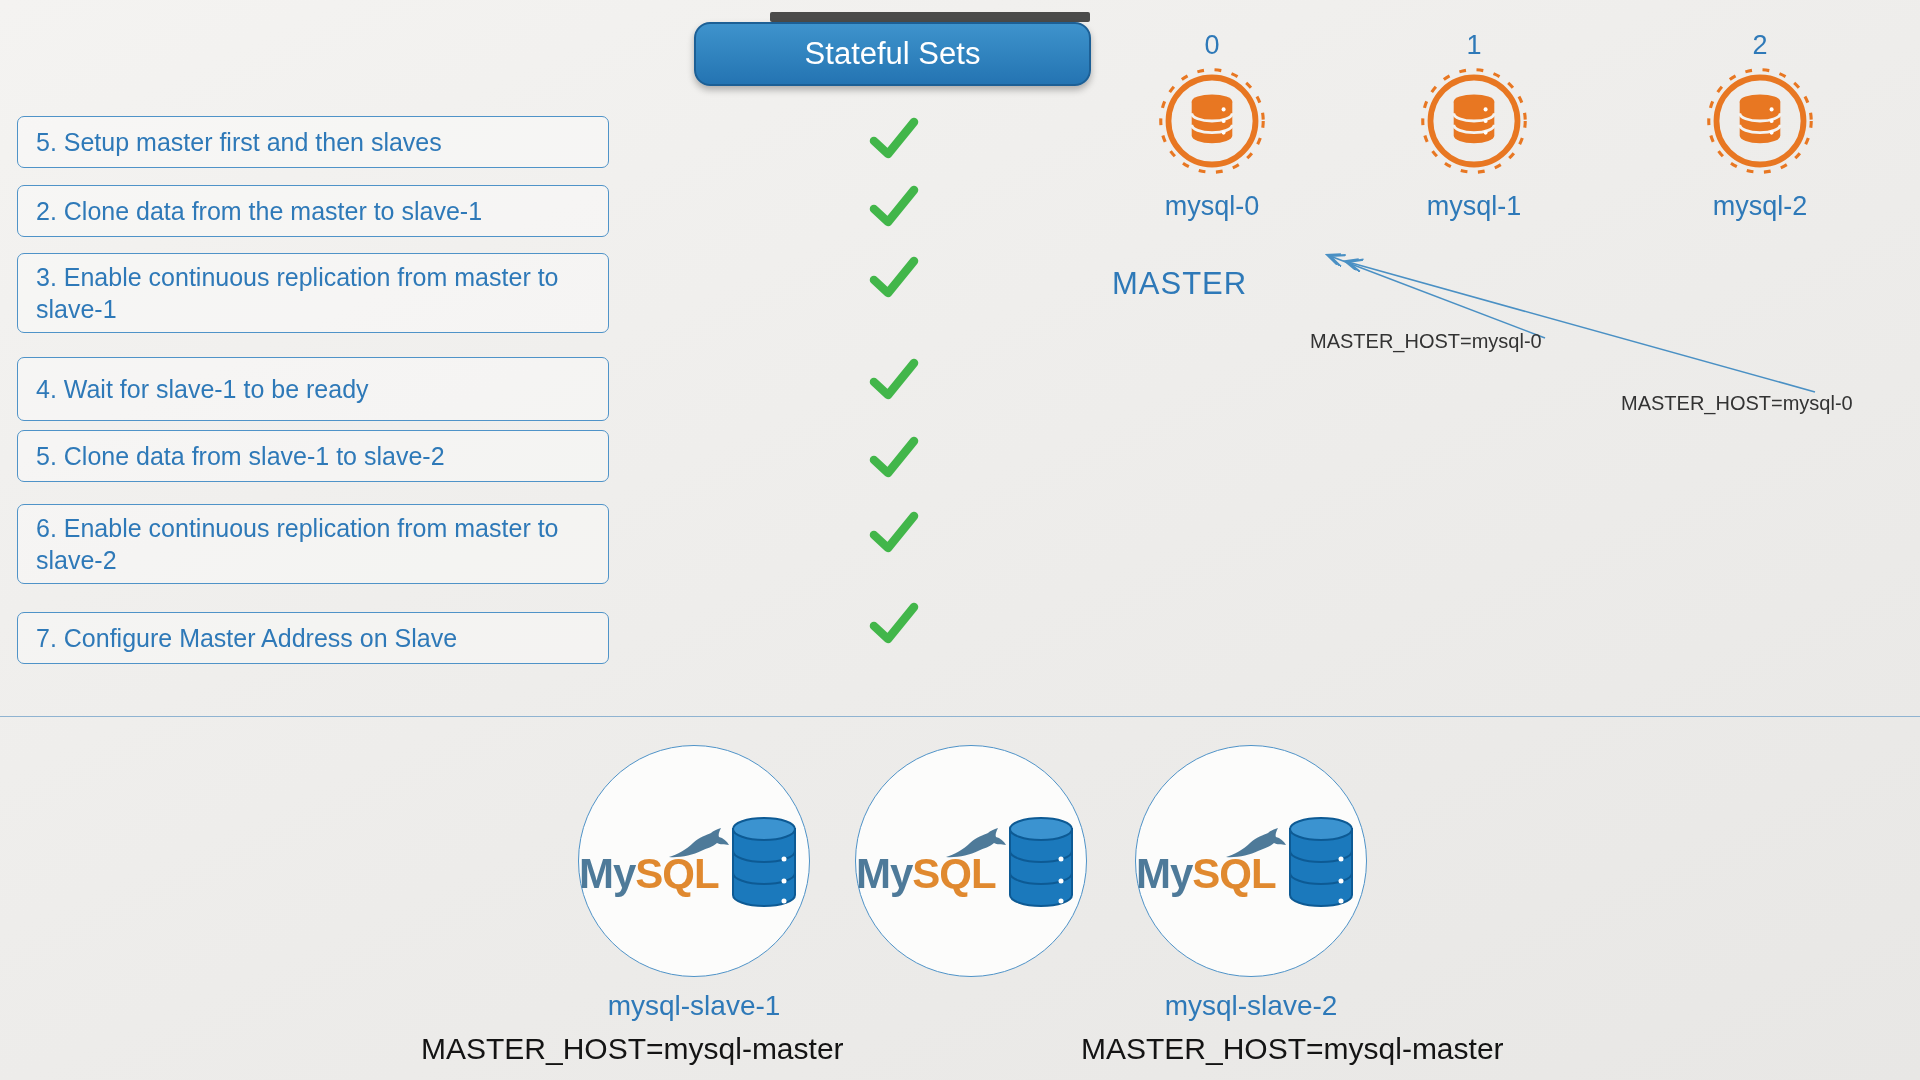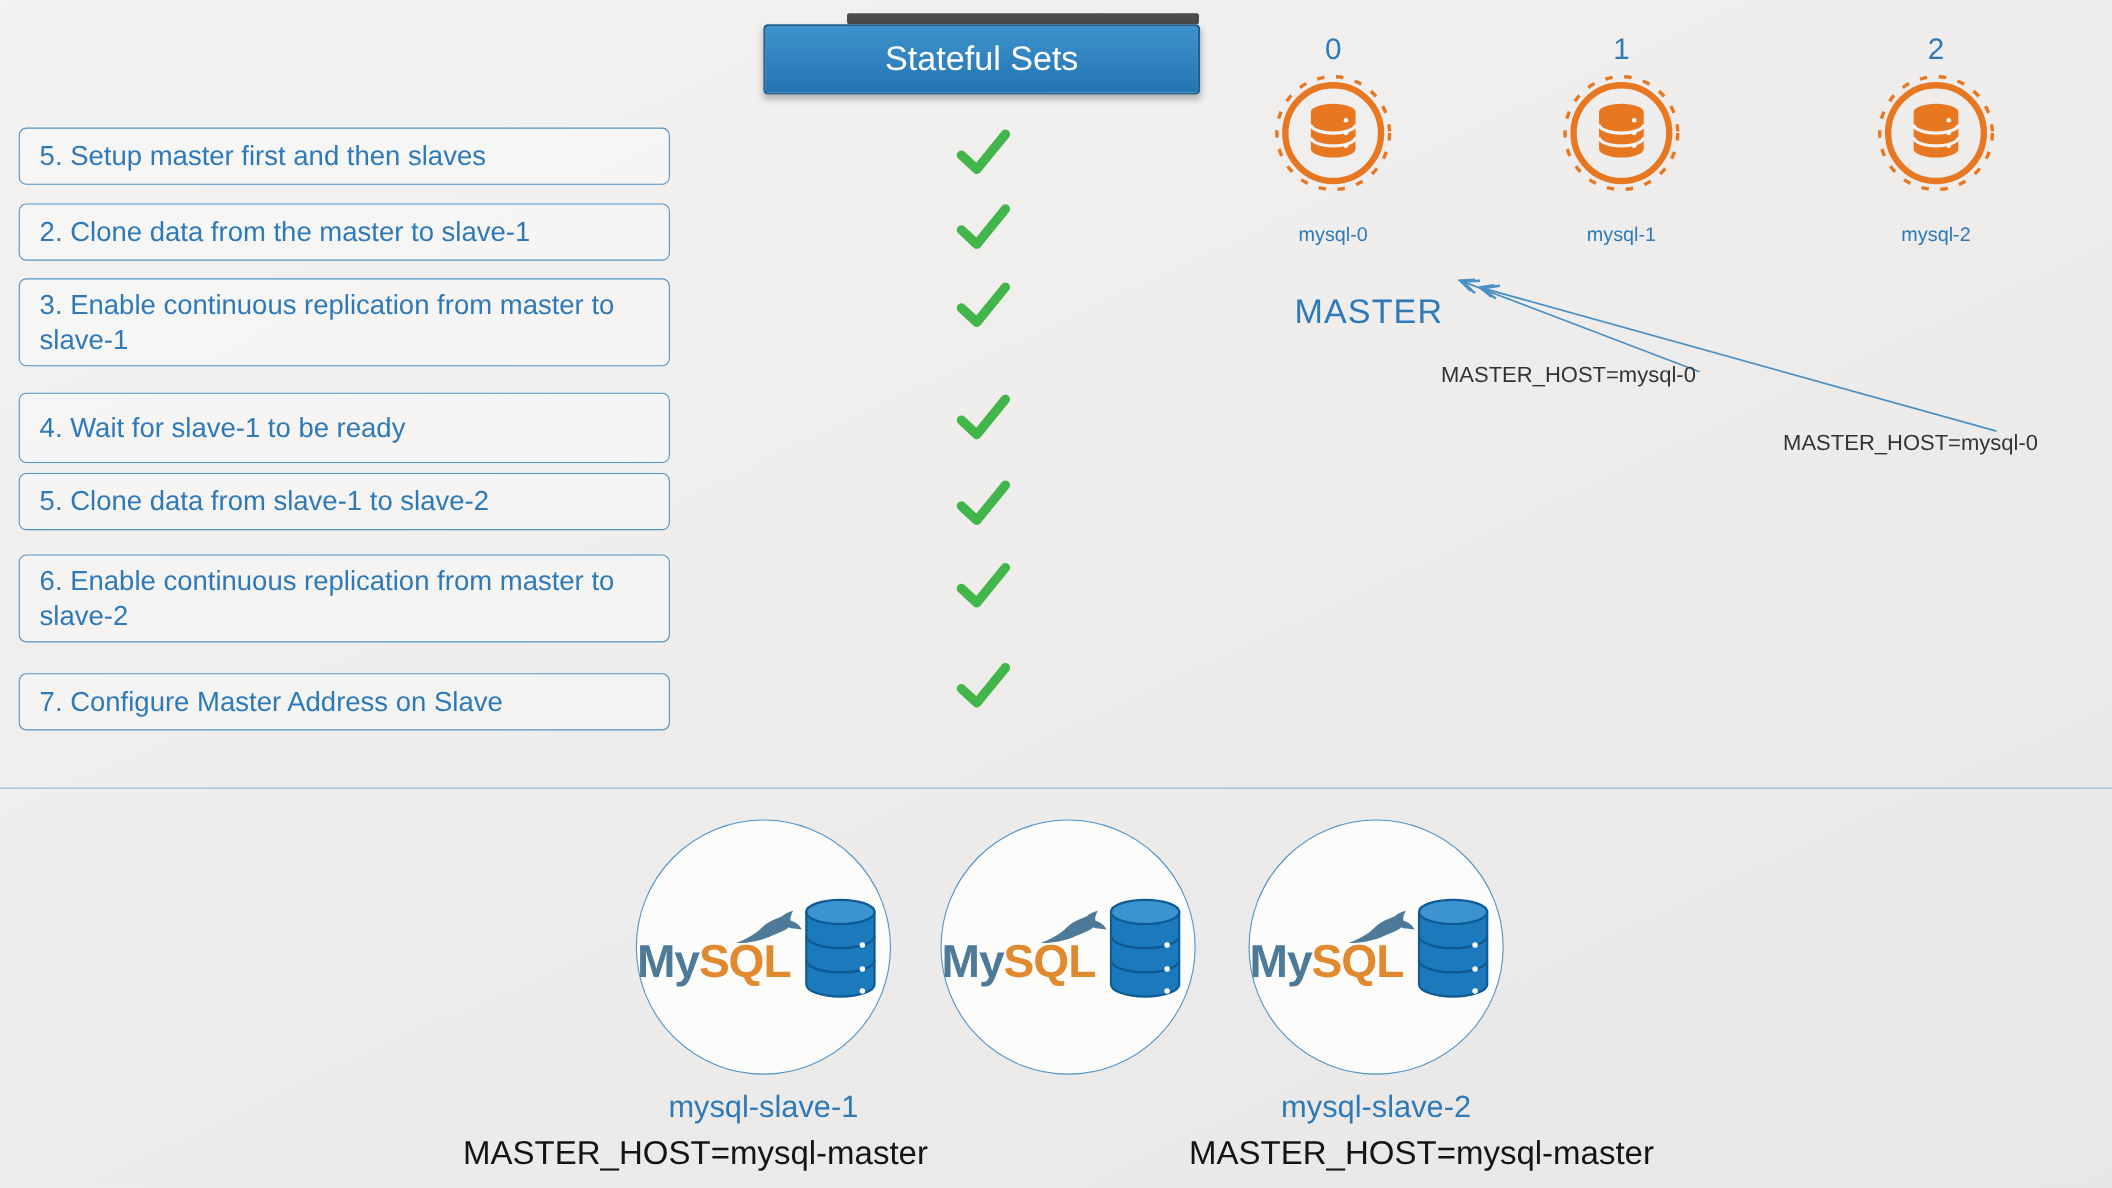--- a/index.html
+++ b/index.html
@@ -20,32 +20,32 @@
   .s4{top:357px;height:64px}.s5{top:430px;height:52px}.s6{top:504px;height:80px}
   .s7{top:612px;height:52px}
   
   .check { position:absolute; left:868px; width:52px; height:42px; }
   .c1{top:117px}.c2{top:185px}.c3{top:256px}.c4{top:358px}.c5{top:436px}.c6{top:511px}.c7{top:602px}
   
   .dark-strip{position:absolute;left:770px;top:12px;width:320px;height:10px;background:#4b4b4a;border-radius:2px;}
   .badge {
     position:absolute; left:694px; top:22px; width:397px; height:64px;
     background:linear-gradient(#3e93cc,#2474b2);
-    border:2px solid #1c5f95; border-radius:4px;
+    border:2px solid #1c5f95; border-radius:16px;
     color:#ffffff; font-size:31px;
     display:flex; align-items:center; justify-content:center;
     box-shadow:0 4px 7px rgba(0,0,0,0.28);
   }
   
   .pod { position:absolute; top:30px; width:200px; text-align:center; color:#2e79b8; }
   .p0{left:1112px}.p1{left:1374px}.p2{left:1660px}
   .pod-index{font-size:27px; height:33px;}
   .pod-icon{width:116px;height:116px;}
-  .pod-name{font-size:18px; margin-top:19px;}
-  .master-label{position:absolute; left:1112px; top:266px; width:200px; text-align:right;
+  .pod-name{font-size:27px; margin-top:8px;}
+  .master-label{position:absolute; left:1112px; top:266px; width:200px; text-align:left;
     font-size:31px; color:#2e79b8; letter-spacing:1px;}
   .arrows{position:absolute; left:0; top:0; pointer-events:none;}
   .arrow-label{position:absolute; font-size:20px; color:#333333; white-space:nowrap;}
   .al1{left:1310px; top:330px;}
   .al2{left:1621px; top:392px;}
   
   .divider{position:absolute; left:0; top:716px; width:1920px; border-top:1.5px solid #8fb3d1;}
   
   .node-circle{
     position:absolute; top:745px; width:232px; height:232px;

